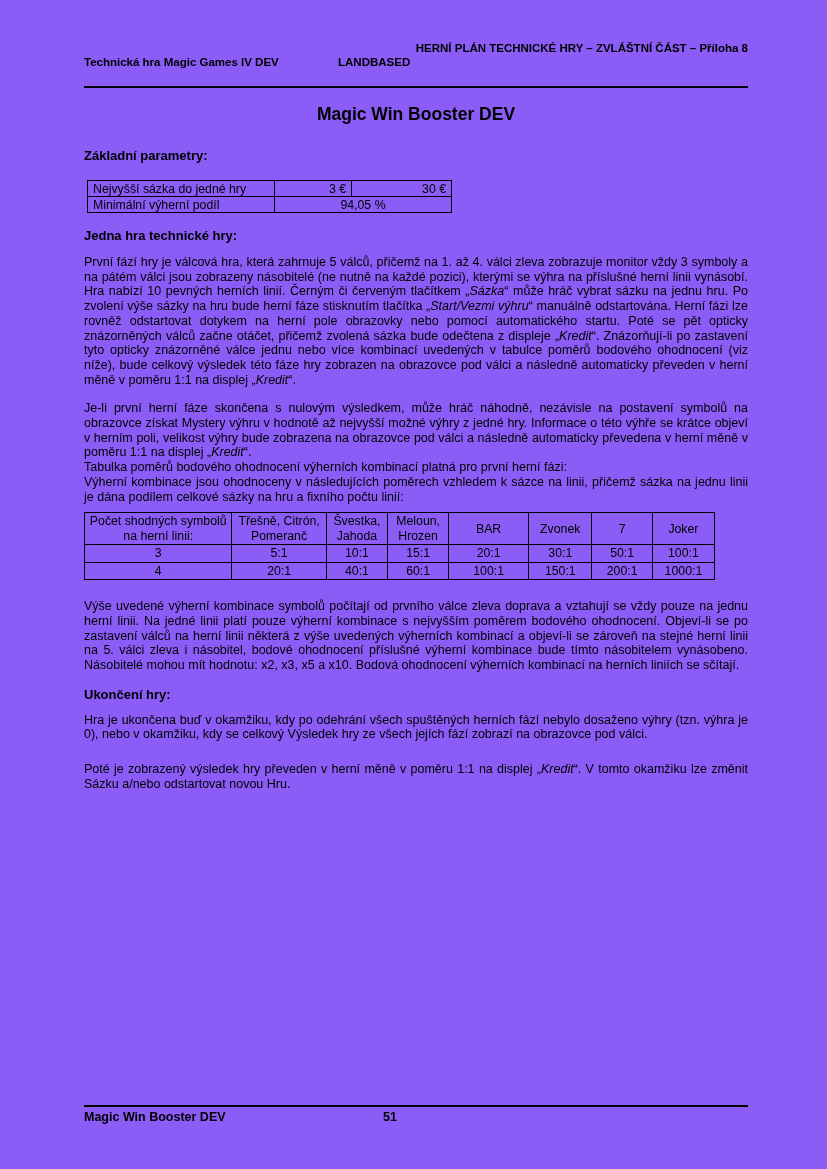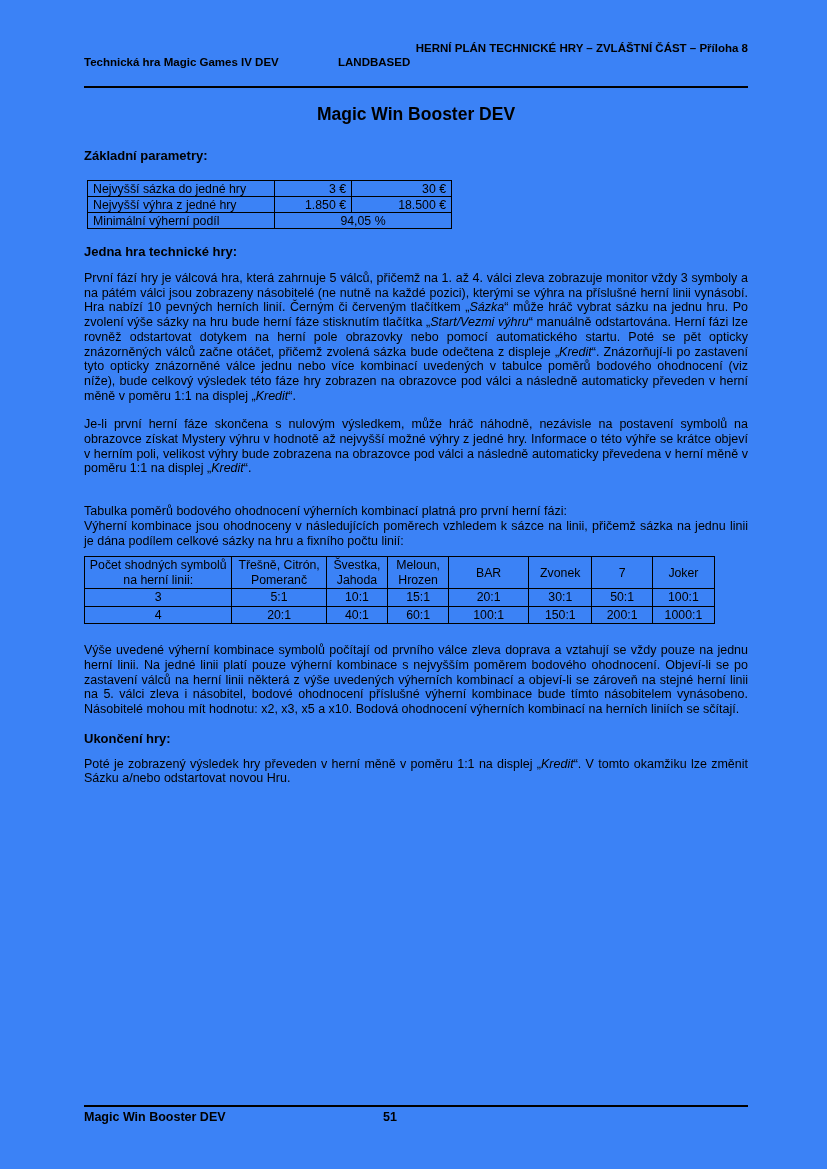--- a/index.html
+++ b/index.html
@@ -1,21 +1,21 @@
 <!DOCTYPE html>
 <html lang="cs"><head>
 <meta charset="utf-8">
 <style>
   * { box-sizing: border-box; }
   html, body { margin: 0; padding: 0; background: #ffffff; }
   .page {
     position: relative;
     width: 827px;
     height: 1169px;
-    background: #3b82f6;
+    background: #8b5cf6;
     color: #000000;
     font-family: "Liberation Sans", "DejaVu Sans", sans-serif;
     overflow: hidden;
   }
   .content {
     position: absolute;
     left: 84px;
     right: 79px;
     top: 0;
   }
@@ -45,21 +45,21 @@
   
   .body-p {
     margin: 14px 0 0 0;
     font-size: 12.5px;
     line-height: 14.7px;
     text-align: justify;
     white-space: pre-wrap;
   }
   #game-paras .body-p:nth-child(1) { margin-top: 12px; }
   #game-paras .body-p:nth-child(2) { margin-top: 14px; }
-  #game-paras .body-p:nth-child(3) { margin-top: 28px; }
+  #game-paras .body-p:nth-child(3) { margin-top: 0; }
   #game-paras-after .body-p { margin-top: 19px; }
   #ending-paras .body-p:nth-child(1) { margin-top: 11px; }
   #ending-paras .body-p:nth-child(2) { margin-top: 20px; }
   
   table { border-collapse: collapse; }
   .params-table {
     margin: 17px 0 0 3px;
     font-size: 12.3px;
     line-height: 14px;
   }
@@ -123,25 +123,20 @@
     <h1 class="doc-title">Magic Win Booster DEV</h1>
 
     <h2 class="section-heading" id="params-heading">Základní parametry:</h2>
 
     <table class="params-table">
       <tbody>
       <tr>
         <td class="col-label">Nejvyšší sázka do jedné hry</td>
         <td class="val col-herna">3 €</td>
         <td class="val col-kasino">30 €</td>
-      </tr>
-      <tr>
-        <td class="col-label">Nejvyšší výhra z jedné hry</td>
-        <td class="val col-herna">1.850 €</td>
-        <td class="val col-kasino">18.500 €</td>
       </tr>
       <tr>
         <td class="col-label">Minimální výherní podíl</td>
         <td class="ctr" colspan="2">94,05 %</td>
       </tr>
     </tbody>
       </table>
 
     <h2 class="section-heading" id="game-heading">Jedna hra technické hry:</h2>
 
@@ -201,20 +196,21 @@
     </tbody>
       </table>
 
     <div id="game-paras-after">
         <p class="body-p"><span>Výše uvedené výherní kombinace symbolů počítají od prvního válce zleva doprava a vztahují se vždy pouze na jednu herní linii. Na jedné linii platí pouze výherní kombinace s nejvyšším poměrem bodového ohodnocení. Objeví-li se po zastavení válců na herní linii některá z výše uvedených výherních kombinací a objeví-li se zároveň na stejné herní linii na 5. válci zleva i násobitel, bodové ohodnocení příslušné výherní kombinace bude tímto násobitelem vynásobeno. Násobitelé mohou mít hodnotu: x2, x3, x5 a x10. Bodová ohodnocení výherních kombinací na herních liniích se sčítají.</span></p>
       </div>
 
     <h2 class="section-heading" id="ending-heading">Ukončení hry:</h2>
 
     <div id="ending-paras">
+        <p class="body-p"><span>Hra je ukončena buď v okamžiku, kdy po odehrání všech spuštěných herních fází nebylo dosaženo výhry (tzn. výhra je 0), nebo v okamžiku, kdy se celkový Výsledek hry ze všech jejích fází zobrazí na obrazovce pod válci.</span></p>
         <p class="body-p"><span>Poté je zobrazený výsledek hry převeden v herní měně v poměru 1:1 na displej „</span><i>Kredit</i><span>“. V tomto okamžiku lze změnit Sázku a/nebo odstartovat novou Hru.</span></p>
       </div>
 
   </div>
 
   <div class="footer">
     <span>Magic Win Booster DEV</span>
     <span class="page-num">51</span>
   </div>
 </div>

